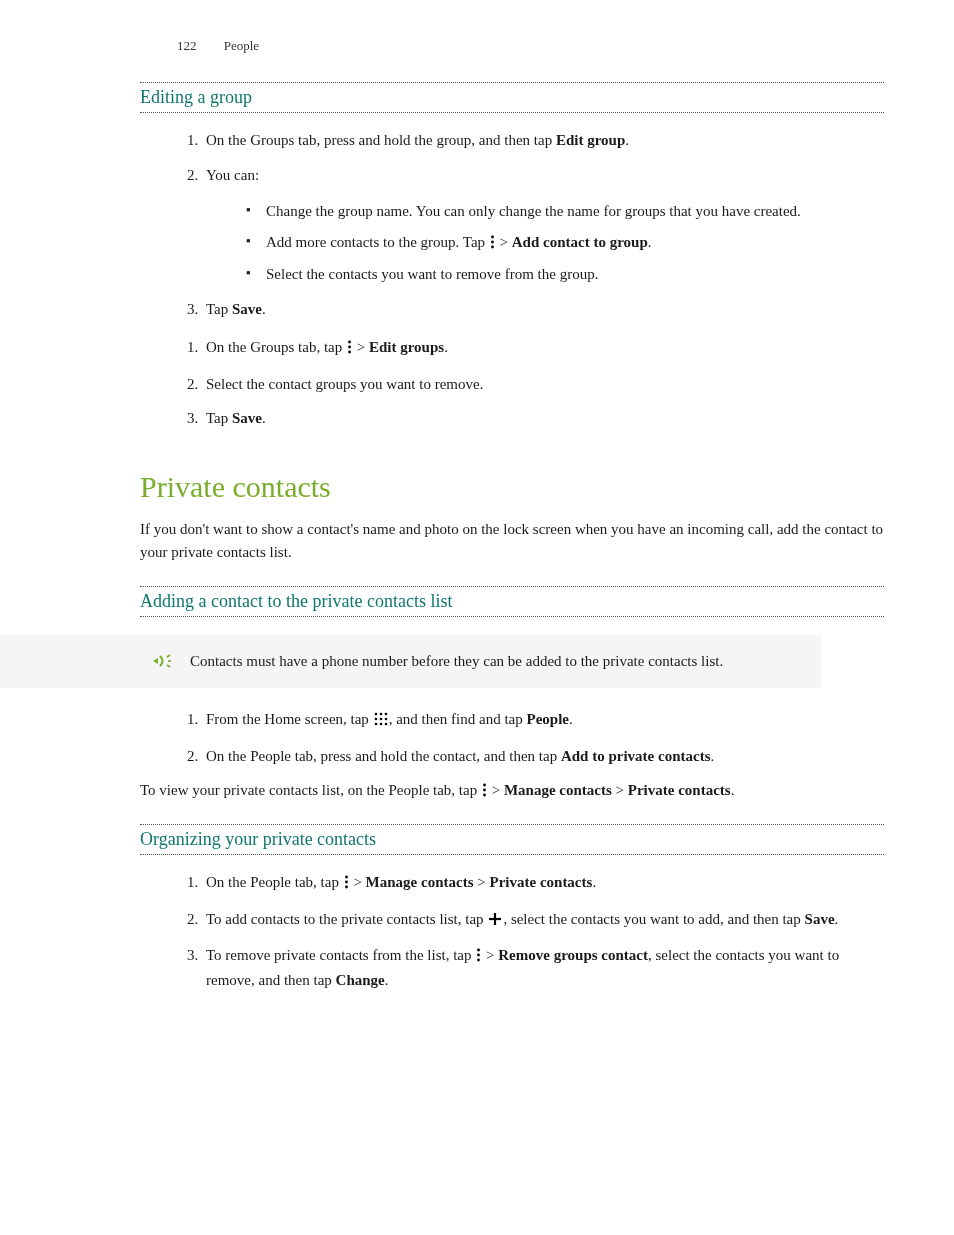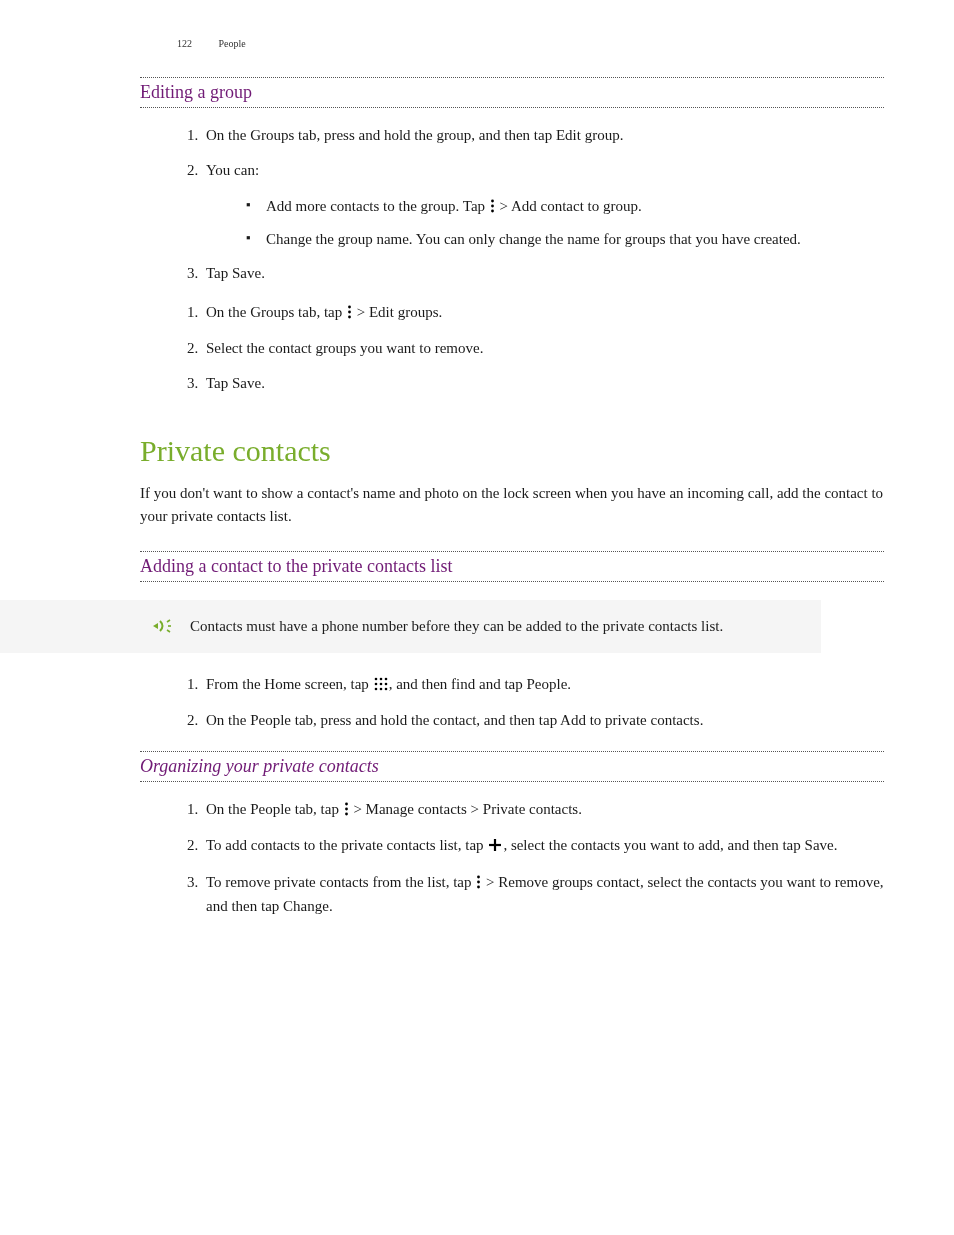--- a/index.html
+++ b/index.html
@@ -12,36 +12,36 @@
     width: 954px;
   }
   .page {
     width: 954px;
     min-height: 1235px;
     box-sizing: border-box;
     padding: 38px 70px 60px 140px;
     position: relative;
   }
   .page-header {
-    font-size: 10px;
+    font-size: 13px;
     color: #333;
     padding-left: 37px;
     margin-bottom: 28px;
     font-family: Liberation Serif, serif;
   }
   .page-header .pn { margin-right: 24px; }
   .dotted-wrap {
     border-top: 1px dotted #555;
     border-bottom: 1px dotted #555;
     padding: 4px 0 2px 0;
     margin: 0 0 0 0;
   }
   .dotted-wrap.top-section { margin-top: 12px; }
   h2.sub {
-    color: #701a75;
+    color: #0f766e;
     font-size: 18px;
     font-weight: normal;
     margin: 0;
     padding: 0 0 2px 0;
   }
   h1.main-heading {
     color: #79ad2c;
     font-weight: normal;
     font-size: 30px;
     margin: 40px 0 14px 0;
@@ -87,21 +87,21 @@
     position: relative;
     width: 821px;
     box-sizing: border-box;
   }
   .note-icon {
     position: absolute;
     left: 150px;
     top: 14px;
     color: #79ad2c;
   }
-  b { font-weight: normal; }
+  b { font-weight: bold; }
   
   .icon-inline {
     display: inline-block;
     vertical-align: -2px;
     margin: 0 1px;
   }
   svg { display: inline-block; }
 </style>
 </head>
 <body>
@@ -117,28 +117,29 @@
     <h2 class="sub">Editing a group</h2>
   </div>
 
   <ol class="steps">
     <li>
       <span>On the Groups tab, press and hold the group, and then tap </span><b>Edit group</b><span>.</span>
     </li>
     <li>
       <span>You can:</span>
       <ul class="bullets">
+        <li>Change the group name. You can only change the name for groups that you have created.</li>
         <li>
           <span>Add more contacts to the group. Tap </span><span class="icon-inline"><svg width="5" height="14" viewBox="0 0 5 14">
                 <circle cx="2.5" cy="2" r="1.4" fill="#000"></circle>
                 <circle cx="2.5" cy="7" r="1.4" fill="#000"></circle>
                 <circle cx="2.5" cy="12" r="1.4" fill="#000"></circle>
               </svg></span><span> &gt; </span><b>Add contact to group</b><span>.</span>
         </li>
-        <li>Change the group name. You can only change the name for groups that you have created.</li>
+        <li>Select the contacts you want to remove from the group.</li>
       </ul>
     </li>
     <li>
       <span>Tap </span><b>Save</b><span>.</span>
     </li>
   </ol>
 
 
   <ol class="steps">
     <li>
@@ -186,22 +187,29 @@
             <circle cx="2" cy="12" r="1.3" fill="#000"></circle>
             <circle cx="7" cy="12" r="1.3" fill="#000"></circle>
             <circle cx="12" cy="12" r="1.3" fill="#000"></circle>
           </svg></span><span>, and then find and tap </span><b>People</b><span>.</span>
     </li>
     <li>
       <span>On the People tab, press and hold the contact, and then tap </span><b>Add to private contacts</b><span>.</span>
     </li>
   </ol>
 
-
-  <div class="dotted-wrap" style="margin-top:19px;font-style:italic;">
+  <p class="body">
+    <span>To view your private contacts list, on the People tab, tap </span><span class="icon-inline"><svg width="5" height="14" viewBox="0 0 5 14">
+          <circle cx="2.5" cy="2" r="1.4" fill="#000"></circle>
+          <circle cx="2.5" cy="7" r="1.4" fill="#000"></circle>
+          <circle cx="2.5" cy="12" r="1.4" fill="#000"></circle>
+        </svg></span><span> &gt; </span><b>Manage contacts</b><span> &gt; </span><b>Private contacts</b><span>.</span>
+  </p>
+
+  <div class="dotted-wrap" style="margin-top:19px;">
     <h2 class="sub">Organizing your private contacts</h2>
   </div>
 
   <ol class="steps">
     <li>
       <span>On the People tab, tap </span><span class="icon-inline"><svg width="5" height="14" viewBox="0 0 5 14">
             <circle cx="2.5" cy="2" r="1.4" fill="#000"></circle>
             <circle cx="2.5" cy="7" r="1.4" fill="#000"></circle>
             <circle cx="2.5" cy="12" r="1.4" fill="#000"></circle>
           </svg></span><span> &gt; </span><b>Manage contacts</b><span> &gt; </span><b>Private contacts</b><span>.</span>

